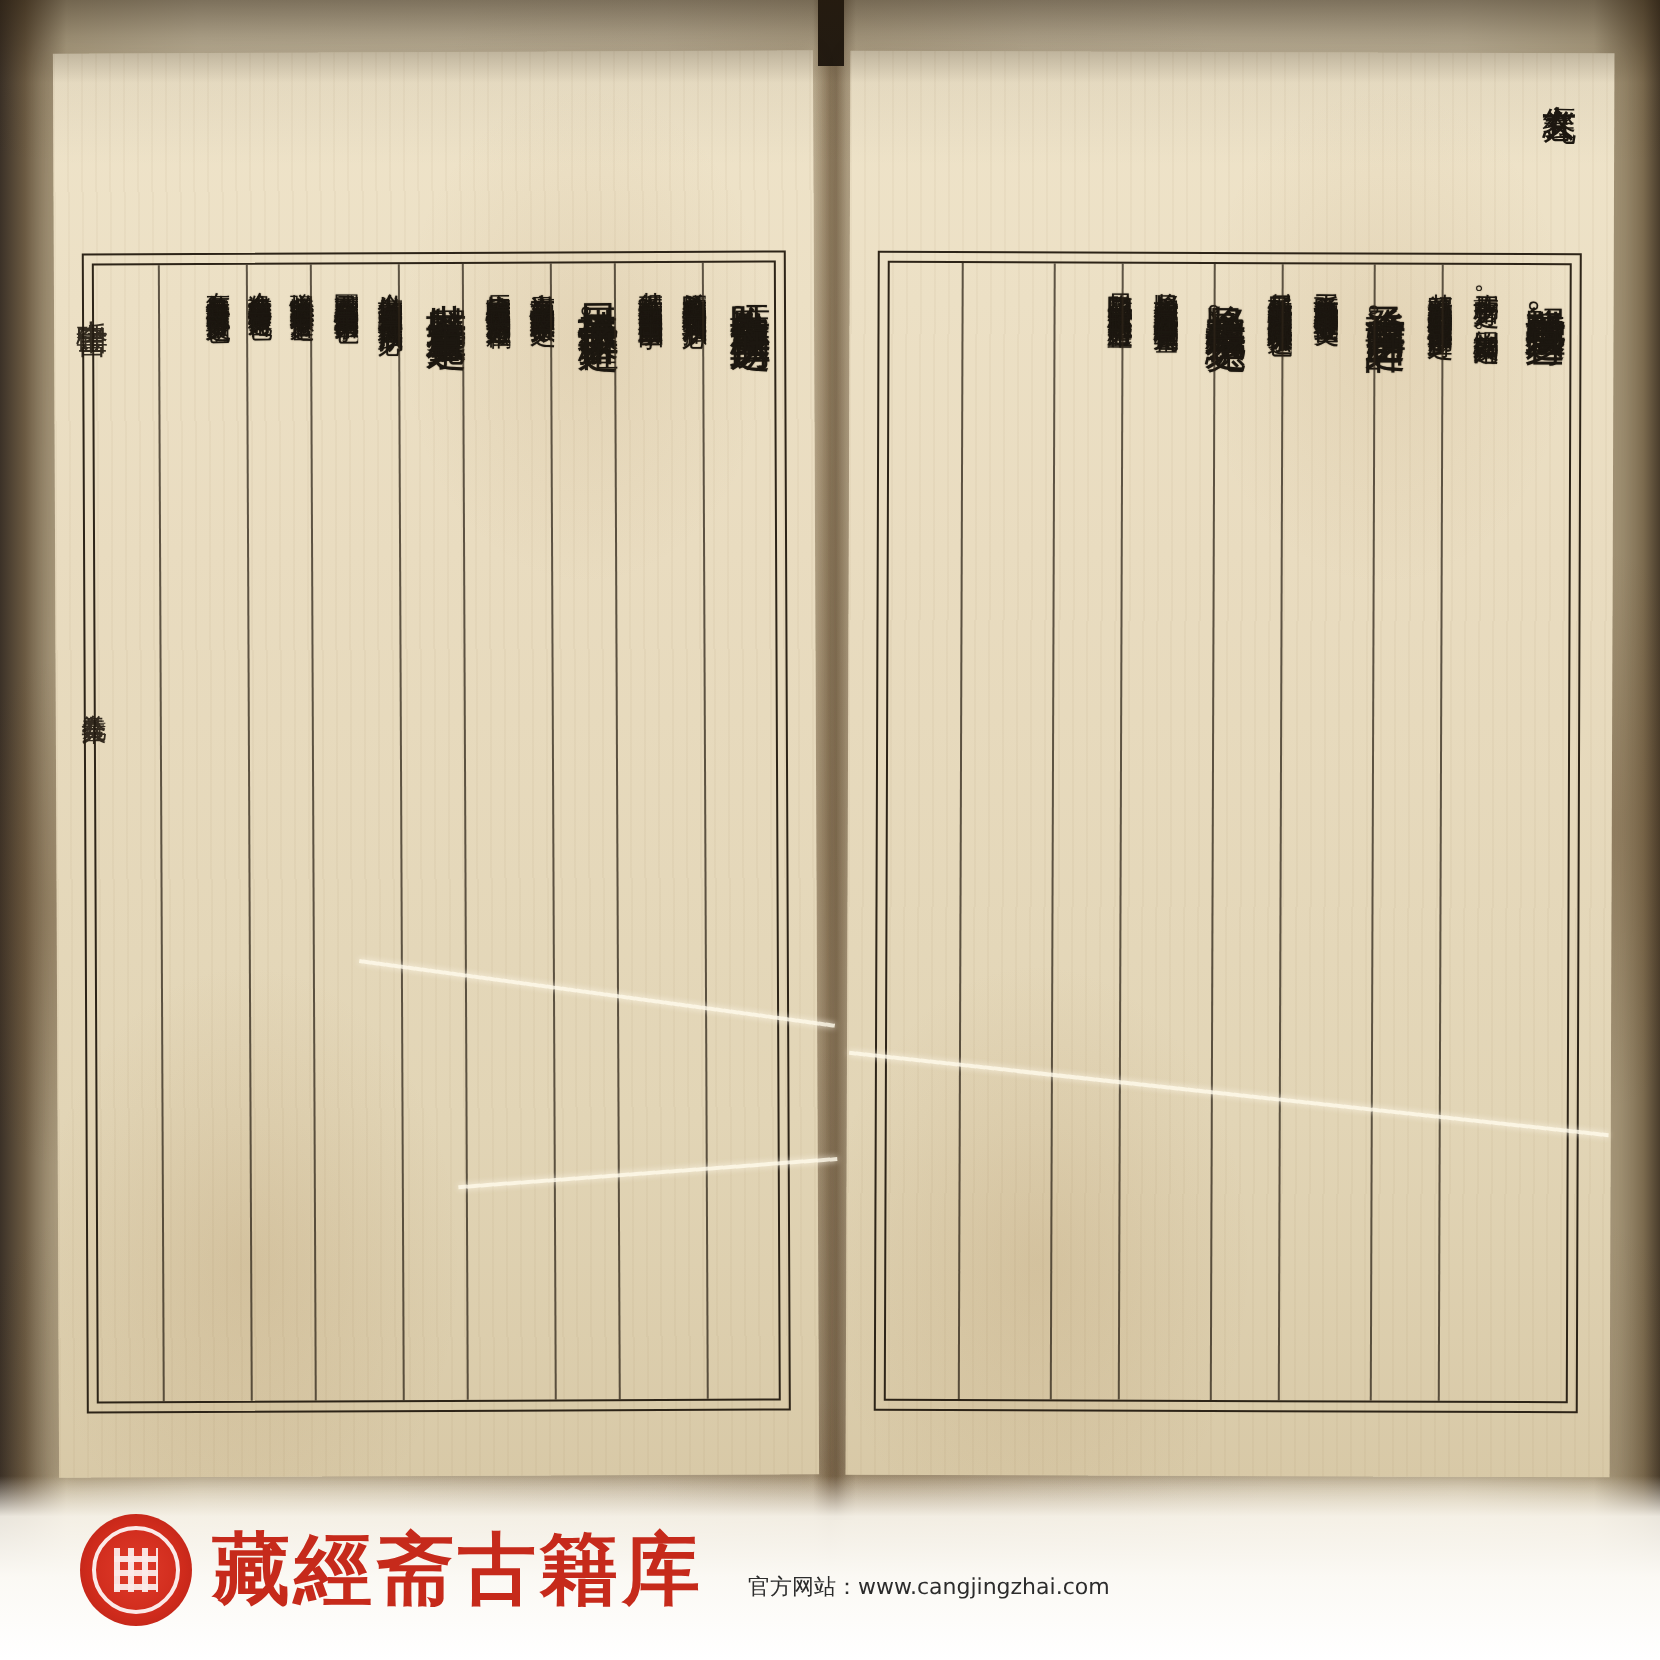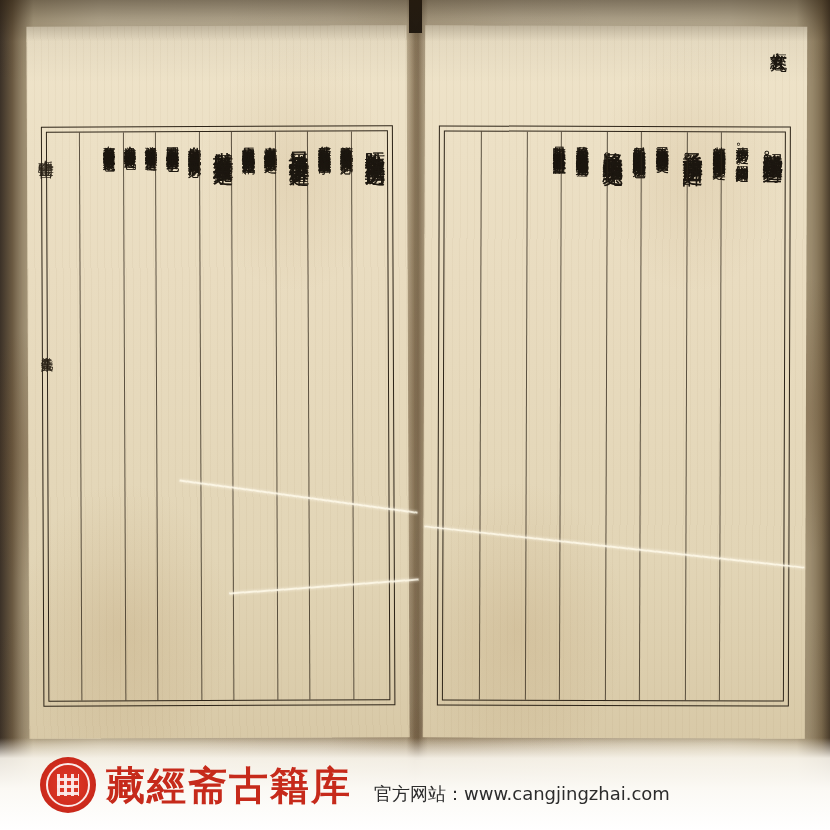--- a/index.html
+++ b/index.html
@@ -214,21 +214,21 @@
     font-weight: bold;
     color: #c62a1b;
     letter-spacing: 2px;
     line-height: 1;
     flex: 0 0 auto;
     margin-right: 22px;
   }
   .contact {
     font-family: "DejaVu Sans", "Liberation Sans", sans-serif;
     color: #2c2c2c;
-    font-size: 18px;
+    font-size: 11px;
     line-height: 1.75;
     flex: 1 1 auto;
     margin-top: 18px;
   }
   .contact div { white-space: nowrap; }
 </style>
 </head>
 <body>
 
 <div id="page">

